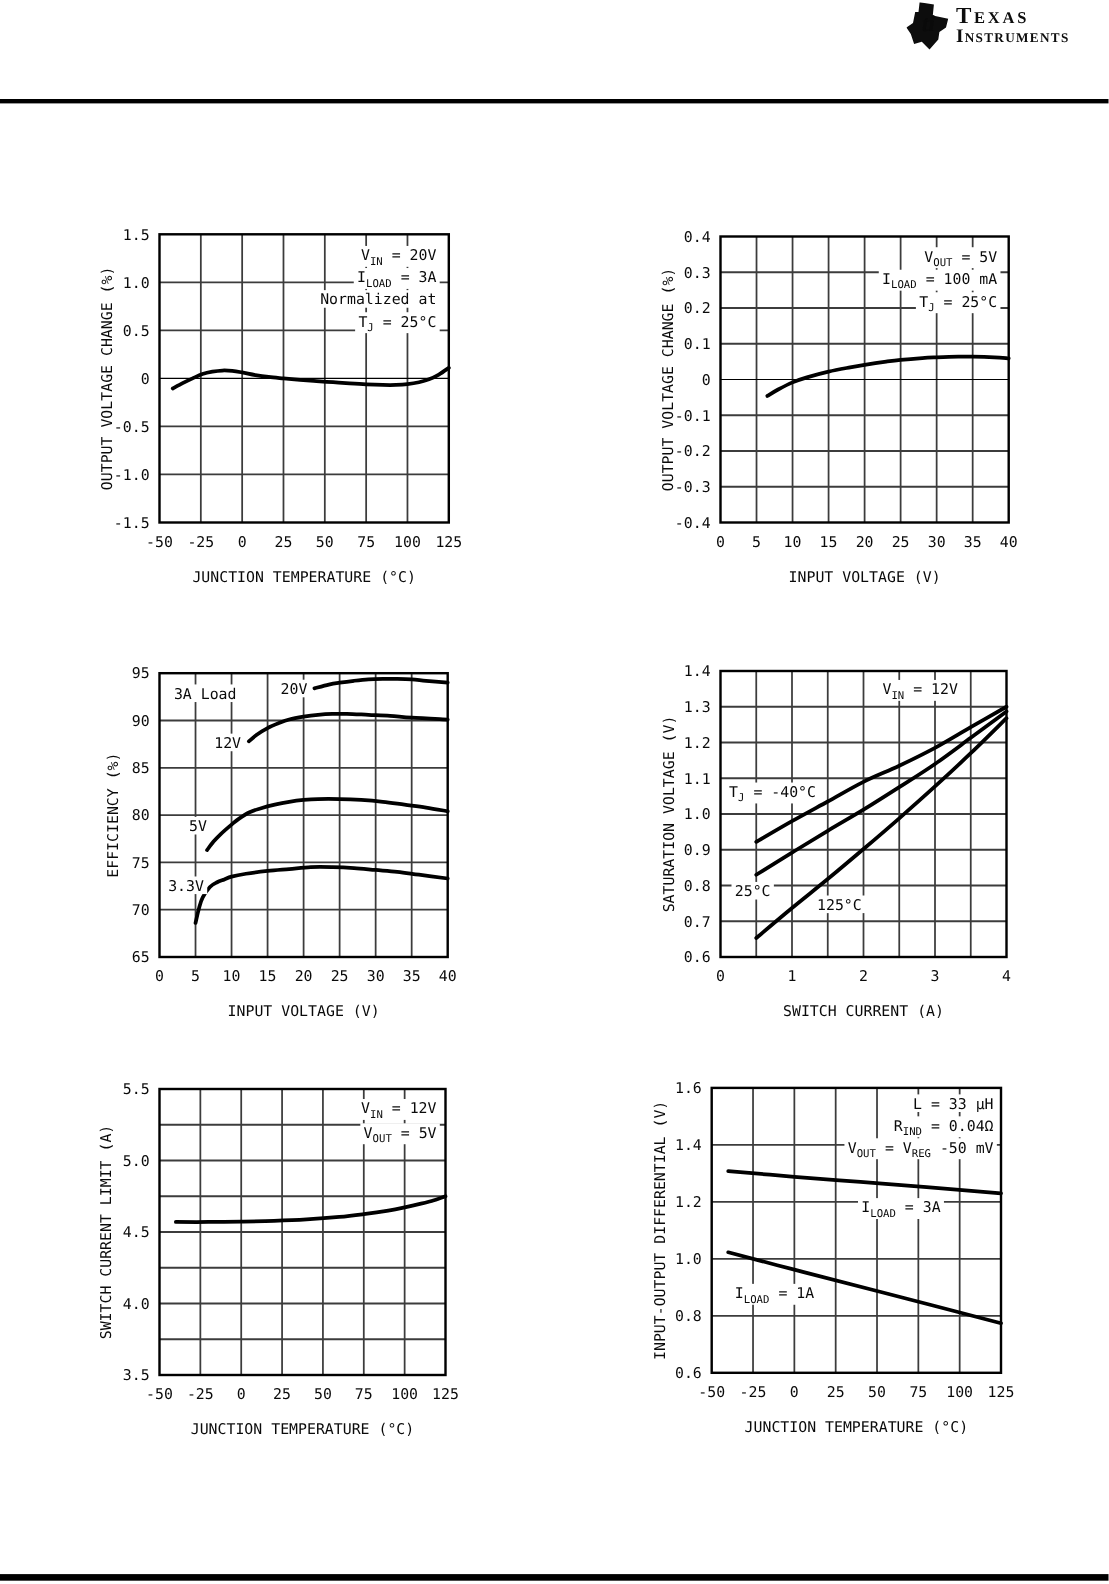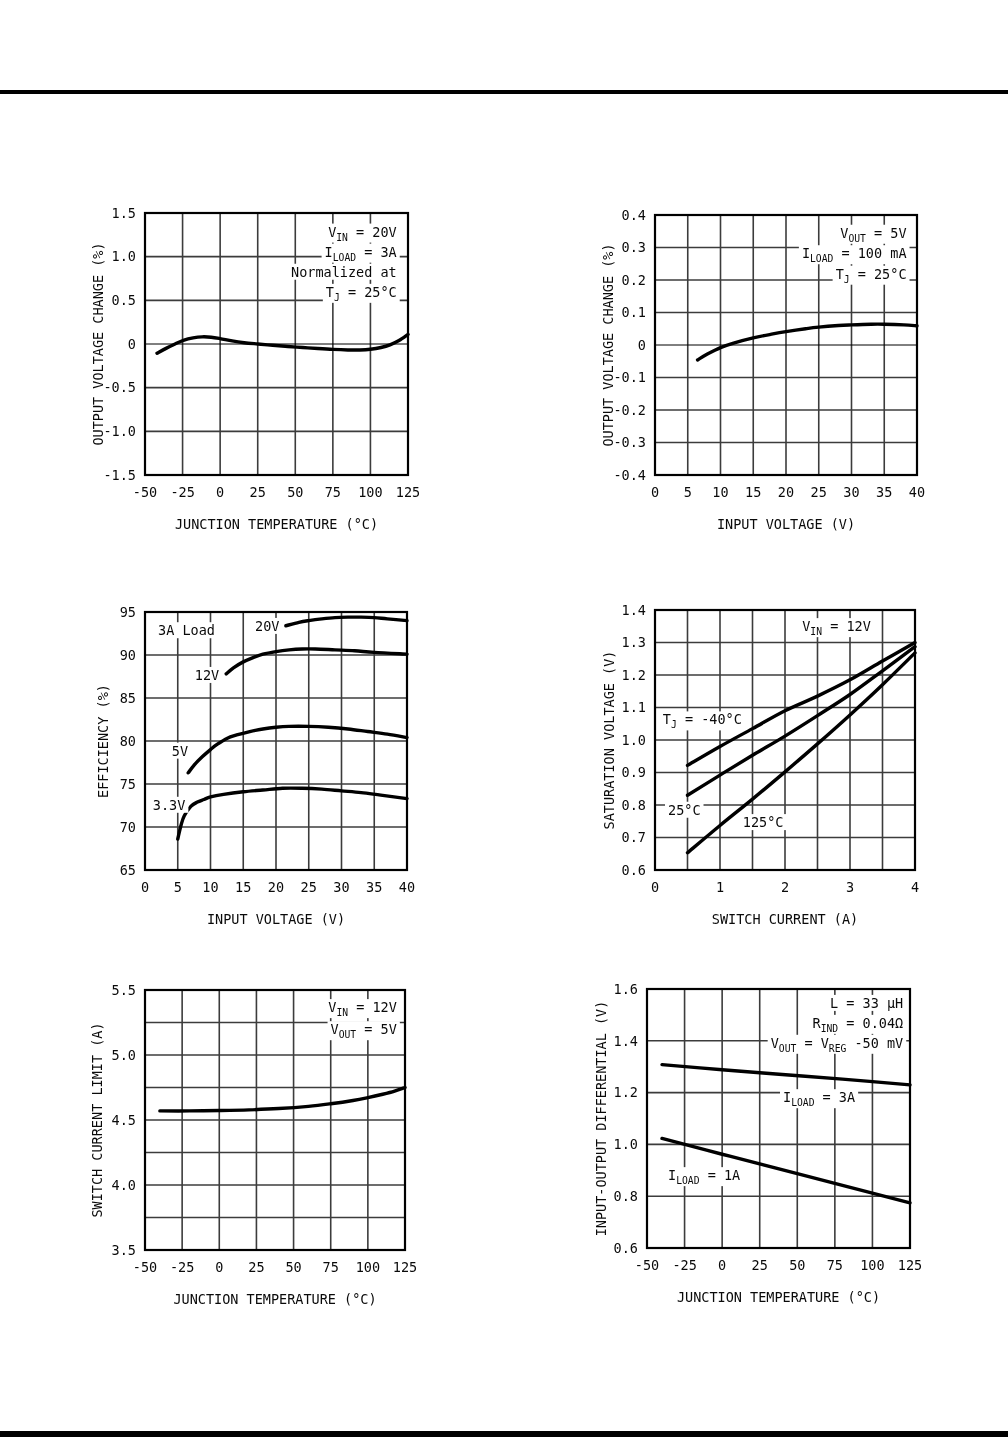--- a/index.html
+++ b/index.html
@@ -16,20 +16,30 @@
   .chart{position:absolute;width:430px;height:360px;}
   #chart0{left:40px;top:185px;}  #chart1{left:560px;top:185px;}
   #chart2{left:40px;top:575px;}  #chart3{left:560px;top:575px;}
   #chart4{left:40px;top:955px;}  #chart5{left:560px;top:955px;}
   svg text{fill:#0a0a0a;}
 </style>
 </head>
 <body>
 
 <div id="page">
+  <div id="ti-logo">
+    <svg width="40" height="44" viewBox="0 0 40 44">
+      <path d="M12,0 L25,2 L24,12 L38,15 L36,23 L30,27 L29,34 L21,43 L14,36 L7,38 L4,29 L0,23 L6,19 L8,9 L11,9 Z" fill="#0d0d0d"></path>
+      <text x="20" y="26" text-anchor="middle" font-family="Liberation Serif, serif" font-style="italic" font-weight="bold" font-size="21" fill="#ffffff">ti</text>
+    </svg>
+    <div class="logo-text">
+      <span class="l1">Texas</span>
+      <span class="l2">Instruments</span>
+    </div>
+  </div>
 
   <div id="top-rule" class="rule"></div>
 
   <div id="chart0" class="chart"><svg width="430" height="360">
         <rect x="105" y="28" width="263" height="262" fill="#fff"></rect>
         <line x1="142.57142857142856" y1="28" x2="142.57142857142856" y2="290" stroke="#3c3c3c" stroke-width="1.6"></line>
         <line x1="180.14285714285714" y1="28" x2="180.14285714285714" y2="290" stroke="#3c3c3c" stroke-width="1.6"></line>
         <line x1="217.71428571428572" y1="28" x2="217.71428571428572" y2="290" stroke="#3c3c3c" stroke-width="1.6"></line>
         <line x1="255.28571428571428" y1="28" x2="255.28571428571428" y2="290" stroke="#3c3c3c" stroke-width="1.6"></line>
         <line x1="292.8571428571429" y1="28" x2="292.8571428571429" y2="290" stroke="#3c3c3c" stroke-width="1.6"></line>

